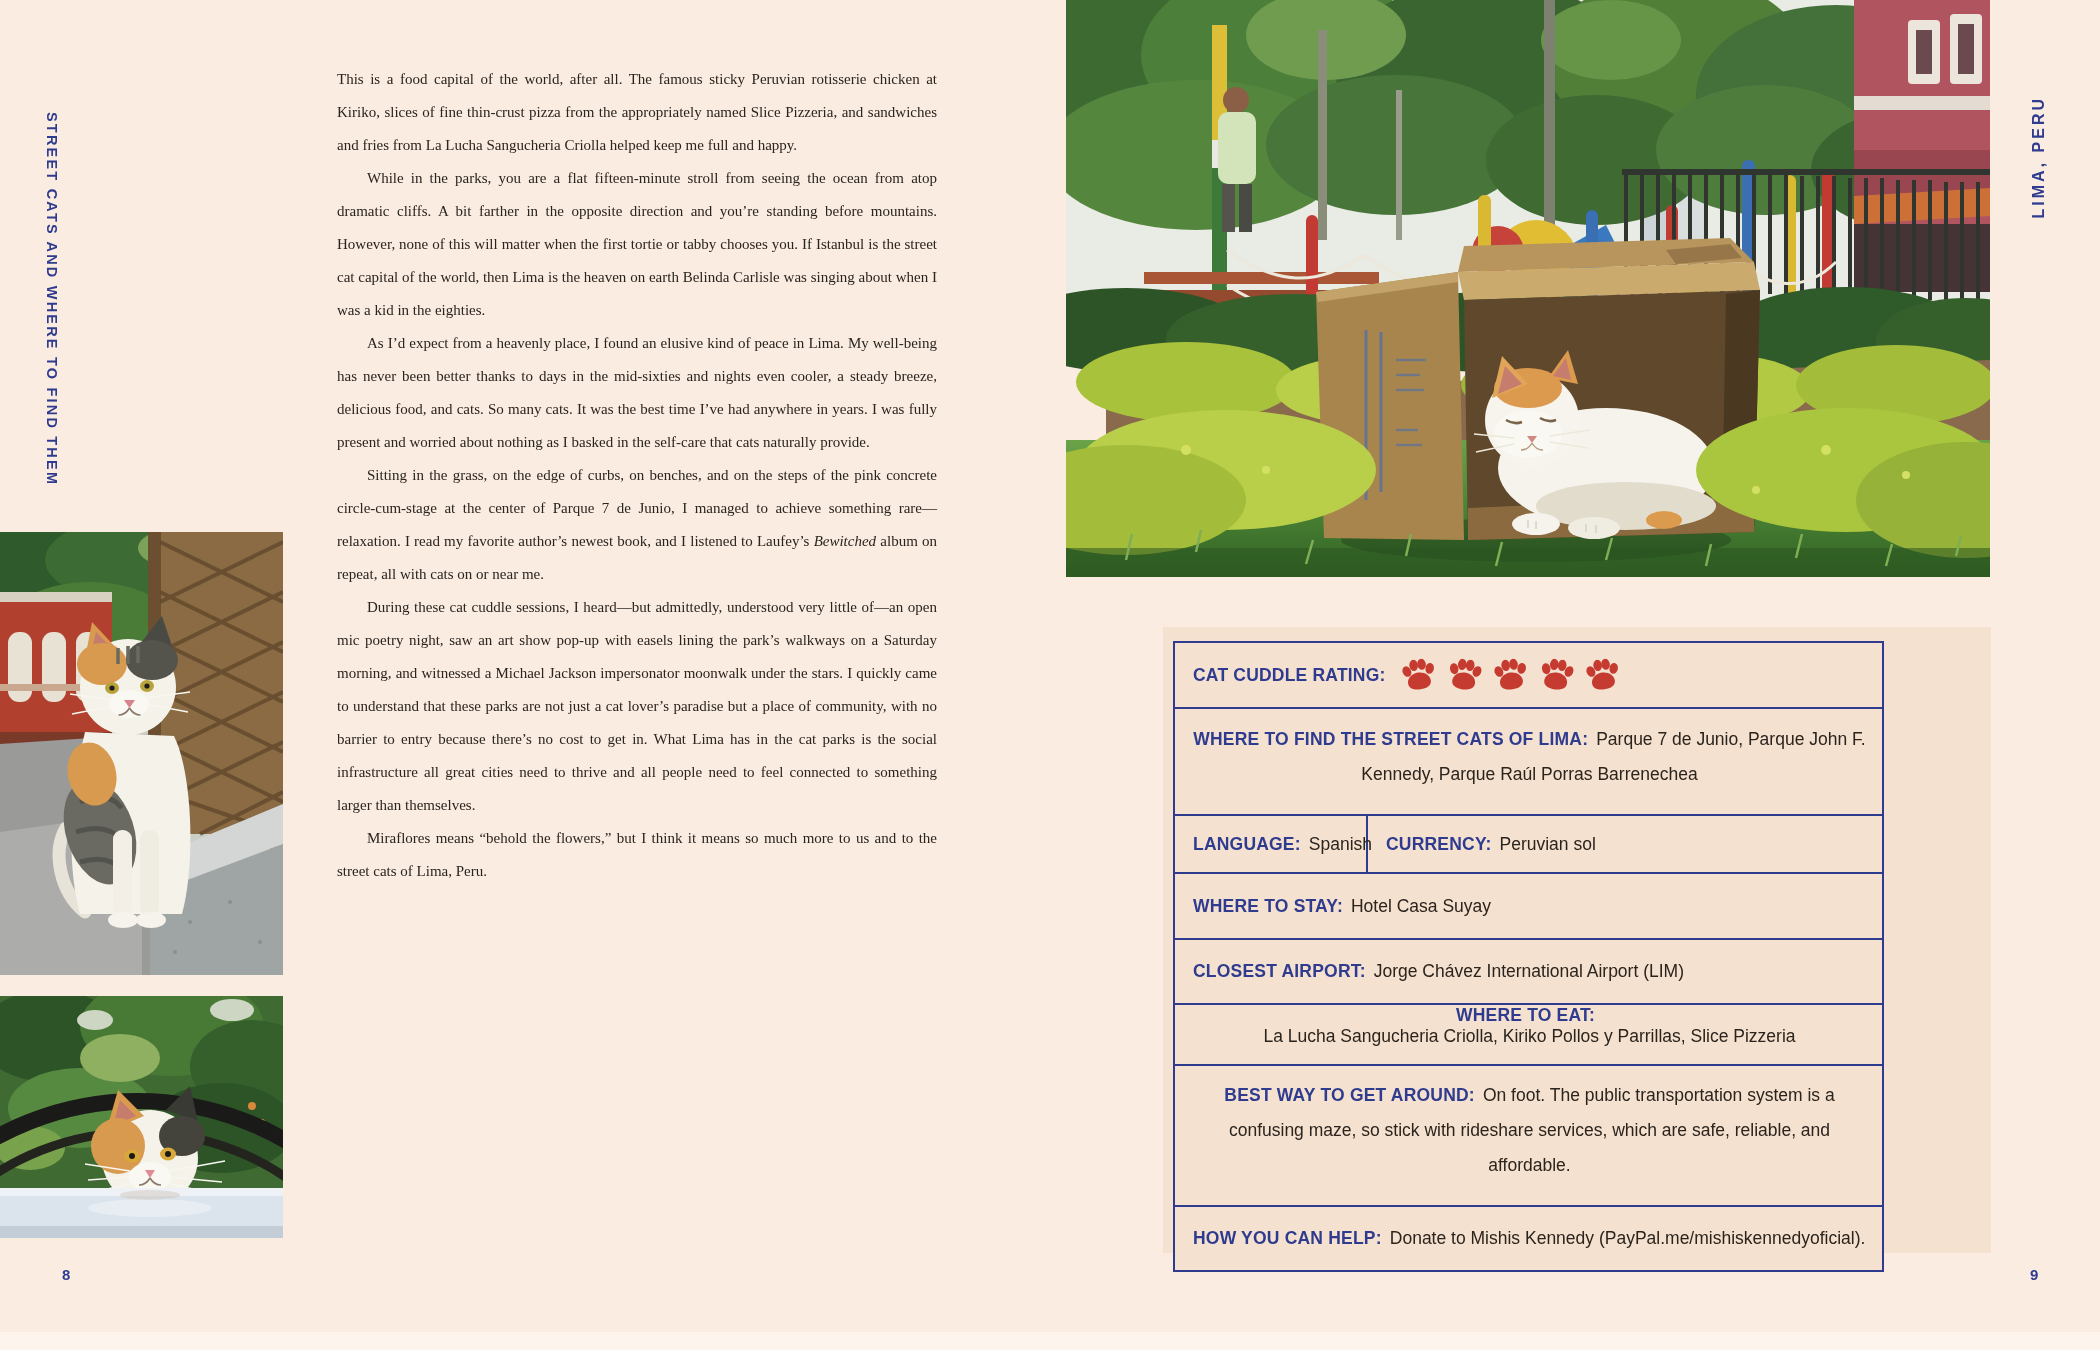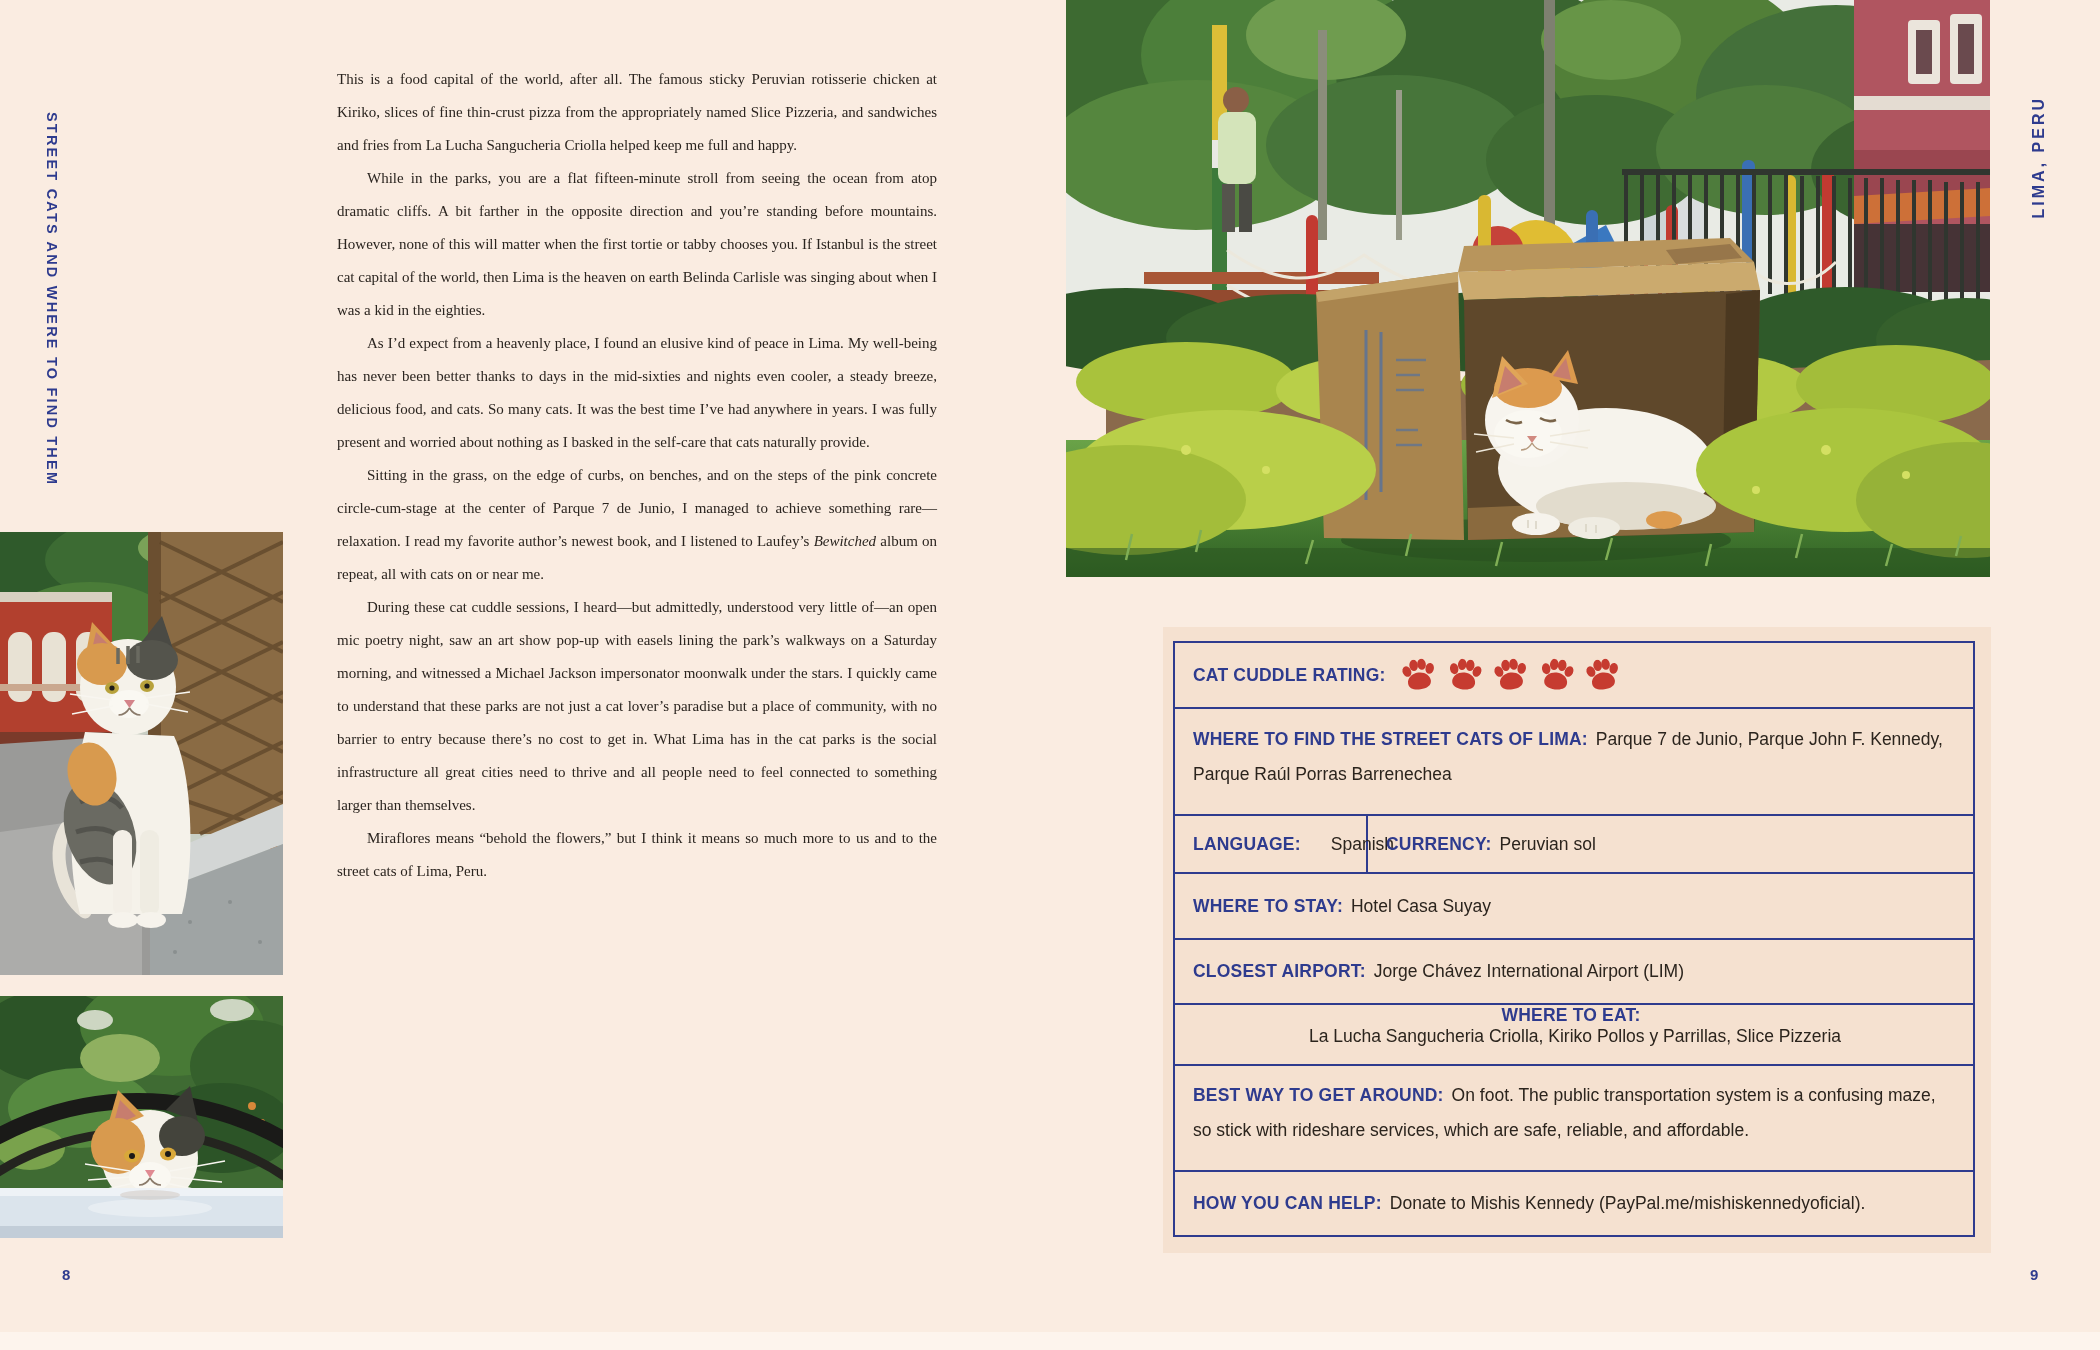--- a/index.html
+++ b/index.html
@@ -33,28 +33,28 @@
 
   
   .photo{position:absolute;overflow:hidden;}
   .photo svg{display:block;width:100%;height:100%;}
   .photo-calico{left:0;top:532px;width:283px;height:443px;}
   .photo-wheel{left:0;top:996px;width:283px;height:242px;}
   .photo-park{left:1066px;top:0;width:924px;height:577px;}
 
   
   .panel{position:absolute;left:1163px;top:627px;width:828px;height:626px;background:var(--card);}
-  .card{position:absolute;left:10px;top:14px;width:802px;border:2.5px solid var(--blue);background:var(--card);}
+  .card{position:absolute;left:10px;top:14px;width:711px;border:2.5px solid var(--blue);background:var(--card);text-align:center;}
   .row{border-top:2px solid var(--blue);display:flex;align-items:center;padding:0 16px 0 18px;min-height:65px;}
   .row:first-child{border-top:none;min-height:64px;}
   .row-block{display:block;padding-top:13px;padding-bottom:22px;line-height:35px;min-height:104px;}
   .row-around{min-height:92px;padding-top:12px;}
   .row-split{padding:0;align-items:stretch;min-height:58px;}
   .cell{display:flex;align-items:center;padding:0 16px 0 18px;}
-  .cell-left{width:193px;border-right:2px solid var(--blue);gap:22px;}
+  .cell-left{width:193px;border-right:2px solid var(--blue);}
   .row-stay{min-height:66px;}
   .row-eat{min-height:61px;flex-direction:column;}
   .lbl{font:700 17.5px "Liberation Sans",sans-serif;color:var(--blue);letter-spacing:.2px;margin-right:8px;}
   .val{font:17.5px "Liberation Sans",sans-serif;color:#2B241D;}
   .row-block .lbl,.row-block .val{display:inline;}
 
   .paws{display:inline-flex;gap:9px;margin-left:6px;align-items:center;}
   .paws svg{width:37px;height:32px;}
   .paws svg:nth-child(odd){transform:rotate(-8deg);}
   .paws svg:nth-child(even){transform:rotate(7deg);}

